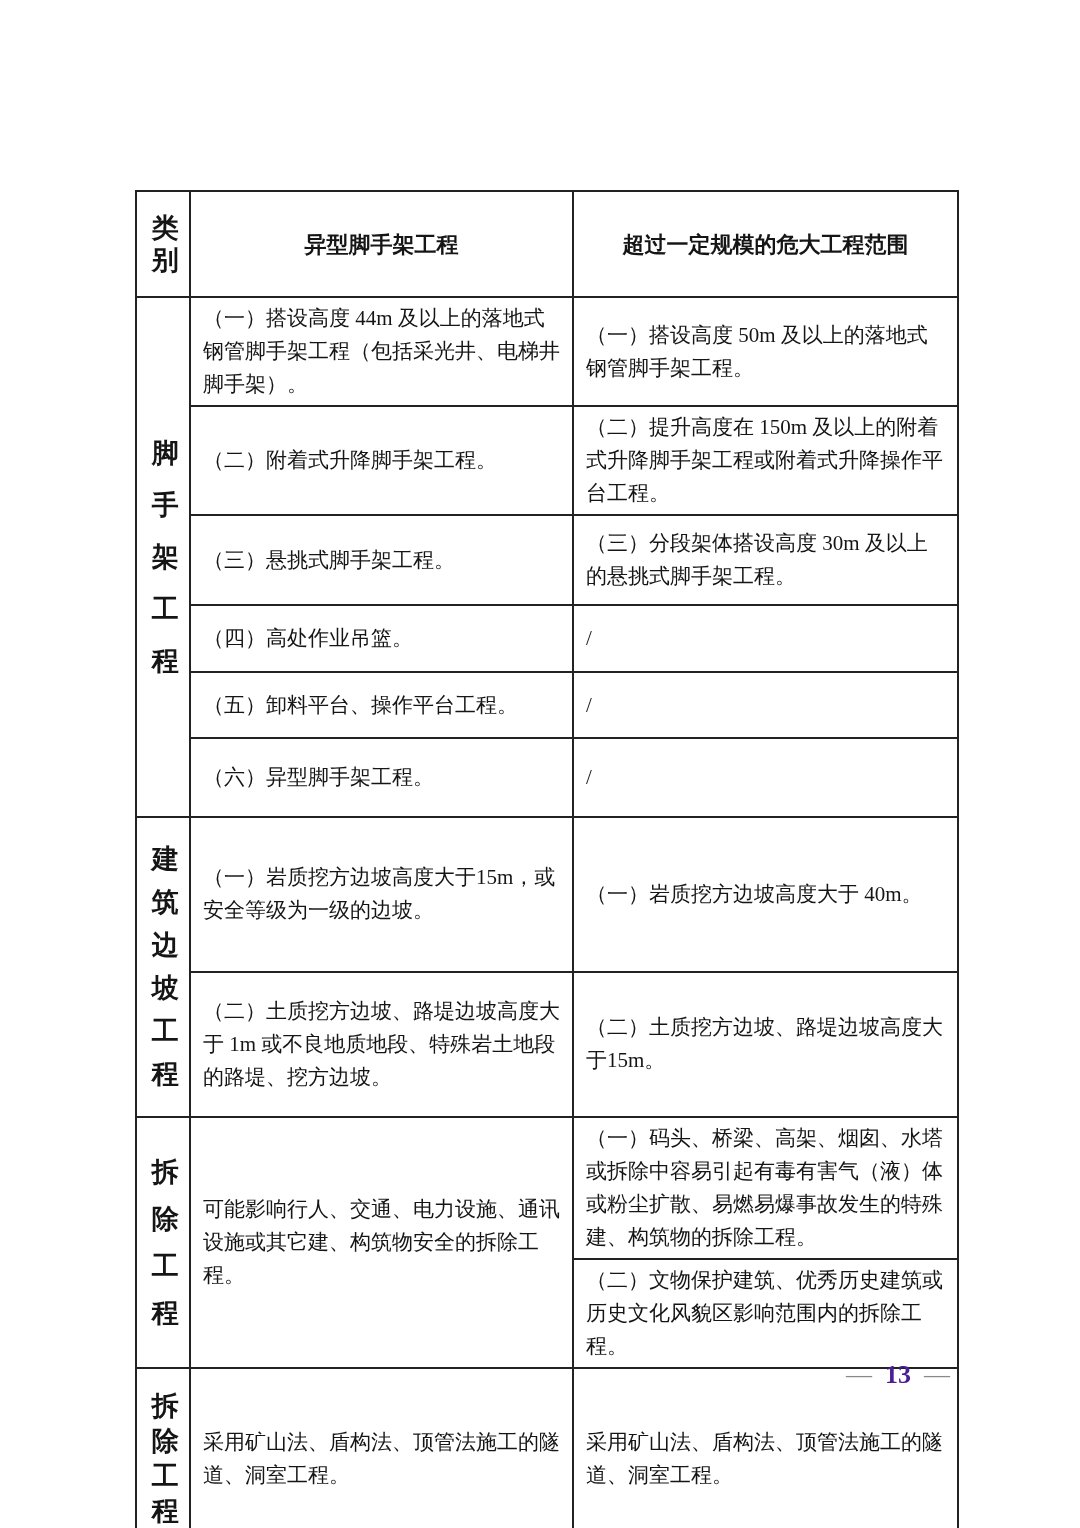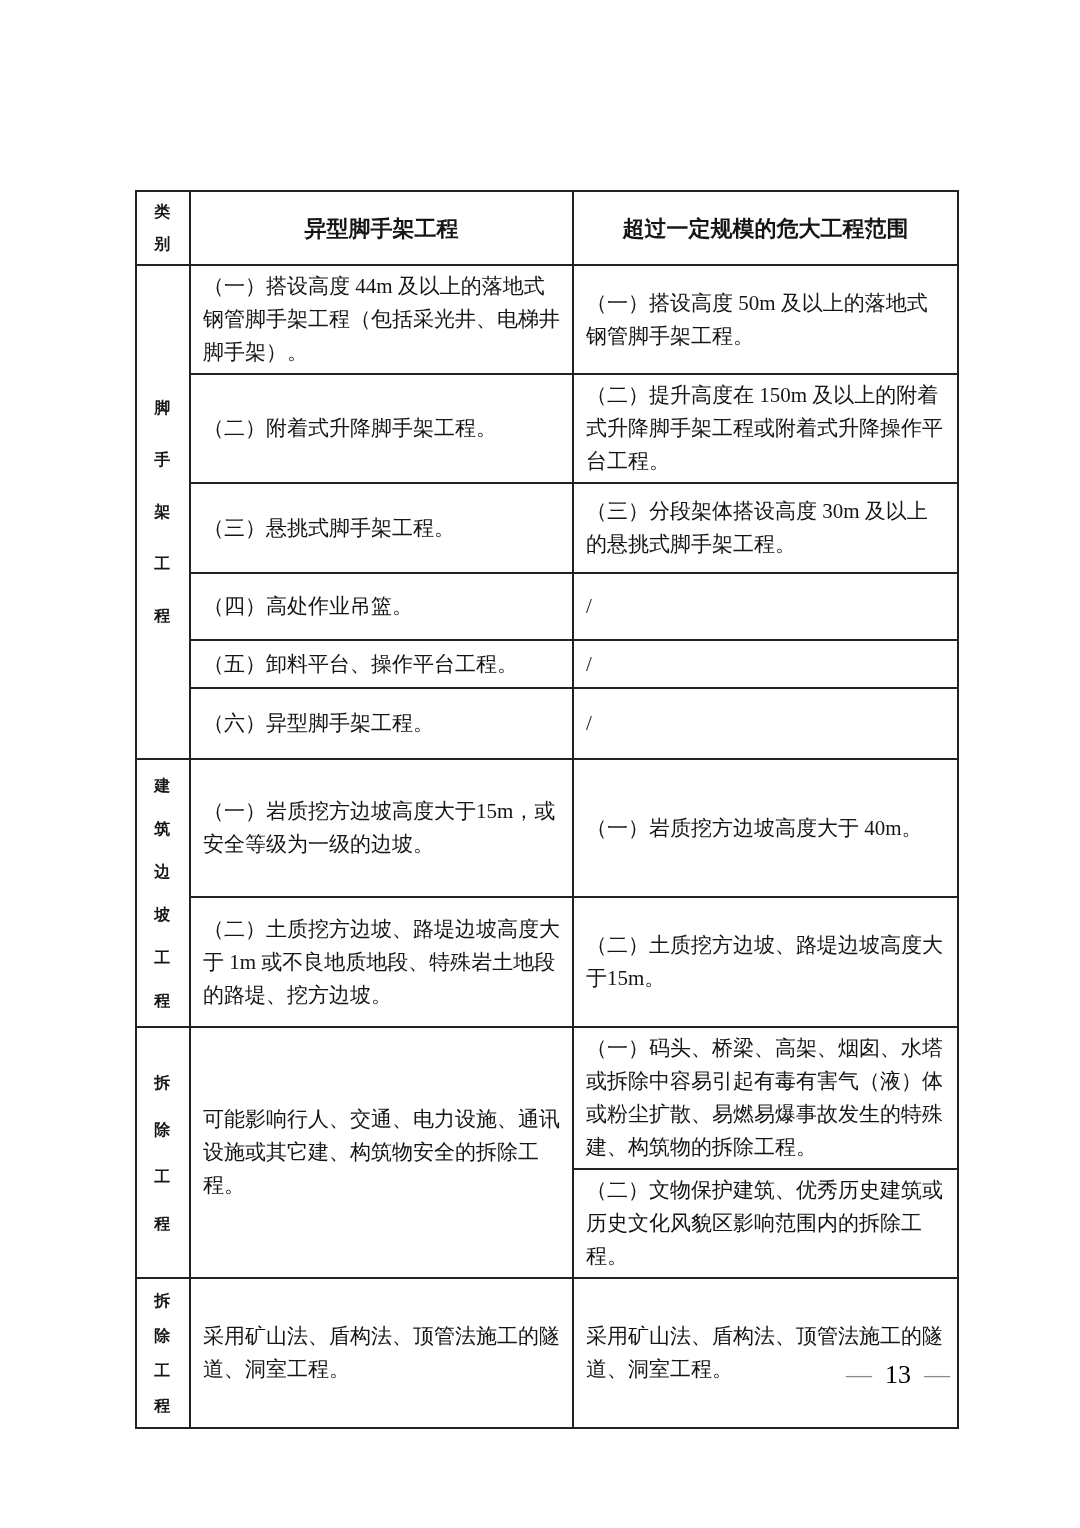--- a/index.html
+++ b/index.html
@@ -36,25 +36,25 @@
     text-align: center;
     font-weight: bold;
     font-size: 22px;
   }
   .cat-cell {
     text-align: center;
     padding: 2px 2px;
   }
   .vstack {
     width: 1.1em;
-    margin: 0 auto;
+    margin: 16px auto;
     word-break: break-all;
-    text-align: left;
+    text-align: right;
     font-weight: bold;
-    font-size: 16px;
+    font-size: 27px;
   }
   .lh-head  { line-height: 32px; }
   .lh-scaffold { line-height: 52px; }
   .lh-slope { line-height: 43px; }
   .lh-demol { line-height: 47px; }
   .lh-tunnel { line-height: 35px; }
   .slash-cell {
     text-align: center;
   }
   .footer {
@@ -64,21 +64,22 @@
     display: flex;
     align-items: center;
     gap: 13px;
     font-size: 26px;
   }
   .footer .dash {
     color: #8a8a8a;
     letter-spacing: 0;
   }
   .footer .num {
-    color: #000000;
+    color: #4c1d95;
+    font-weight: bold;
   }
 </style>
 </head>
 <body>
 
 <table class="doc-table">
   <colgroup>
     <col style="width:54px">
     <col style="width:383px">
     <col style="width:385px">
@@ -105,25 +106,25 @@
     <td>（二）提升高度在 150m 及以上的附着式升降脚手架工程或附着式升降操作平台工程。</td>
   </tr>
   <tr style="height:90px">
     <td>（三）悬挑式脚手架工程。</td>
     <td>（三）分段架体搭设高度 30m 及以上的悬挑式脚手架工程。</td>
   </tr>
   <tr style="height:67px">
     <td>（四）高处作业吊篮。</td>
     <td class="slash-cell">/</td>
   </tr>
-  <tr style="height:48px">
+  <tr style="height:66px">
     <td>（五）卸料平台、操作平台工程。</td>
     <td class="slash-cell">/</td>
   </tr>
-  <tr style="height:71px">
+  <tr style="height:79px">
     <td>（六）异型脚手架工程。</td>
     <td class="slash-cell">/</td>
   </tr>
 
   <tr style="height:136px">
     <td class="cat-cell" rowspan="2">
       <div class="vstack lh-slope">建筑边坡工程</div>
     </td>
     <td>（一）岩质挖方边坡高度大于15m，或安全等级为一级的边坡。</td>
     <td>（一）岩质挖方边坡高度大于 40m。</td>

